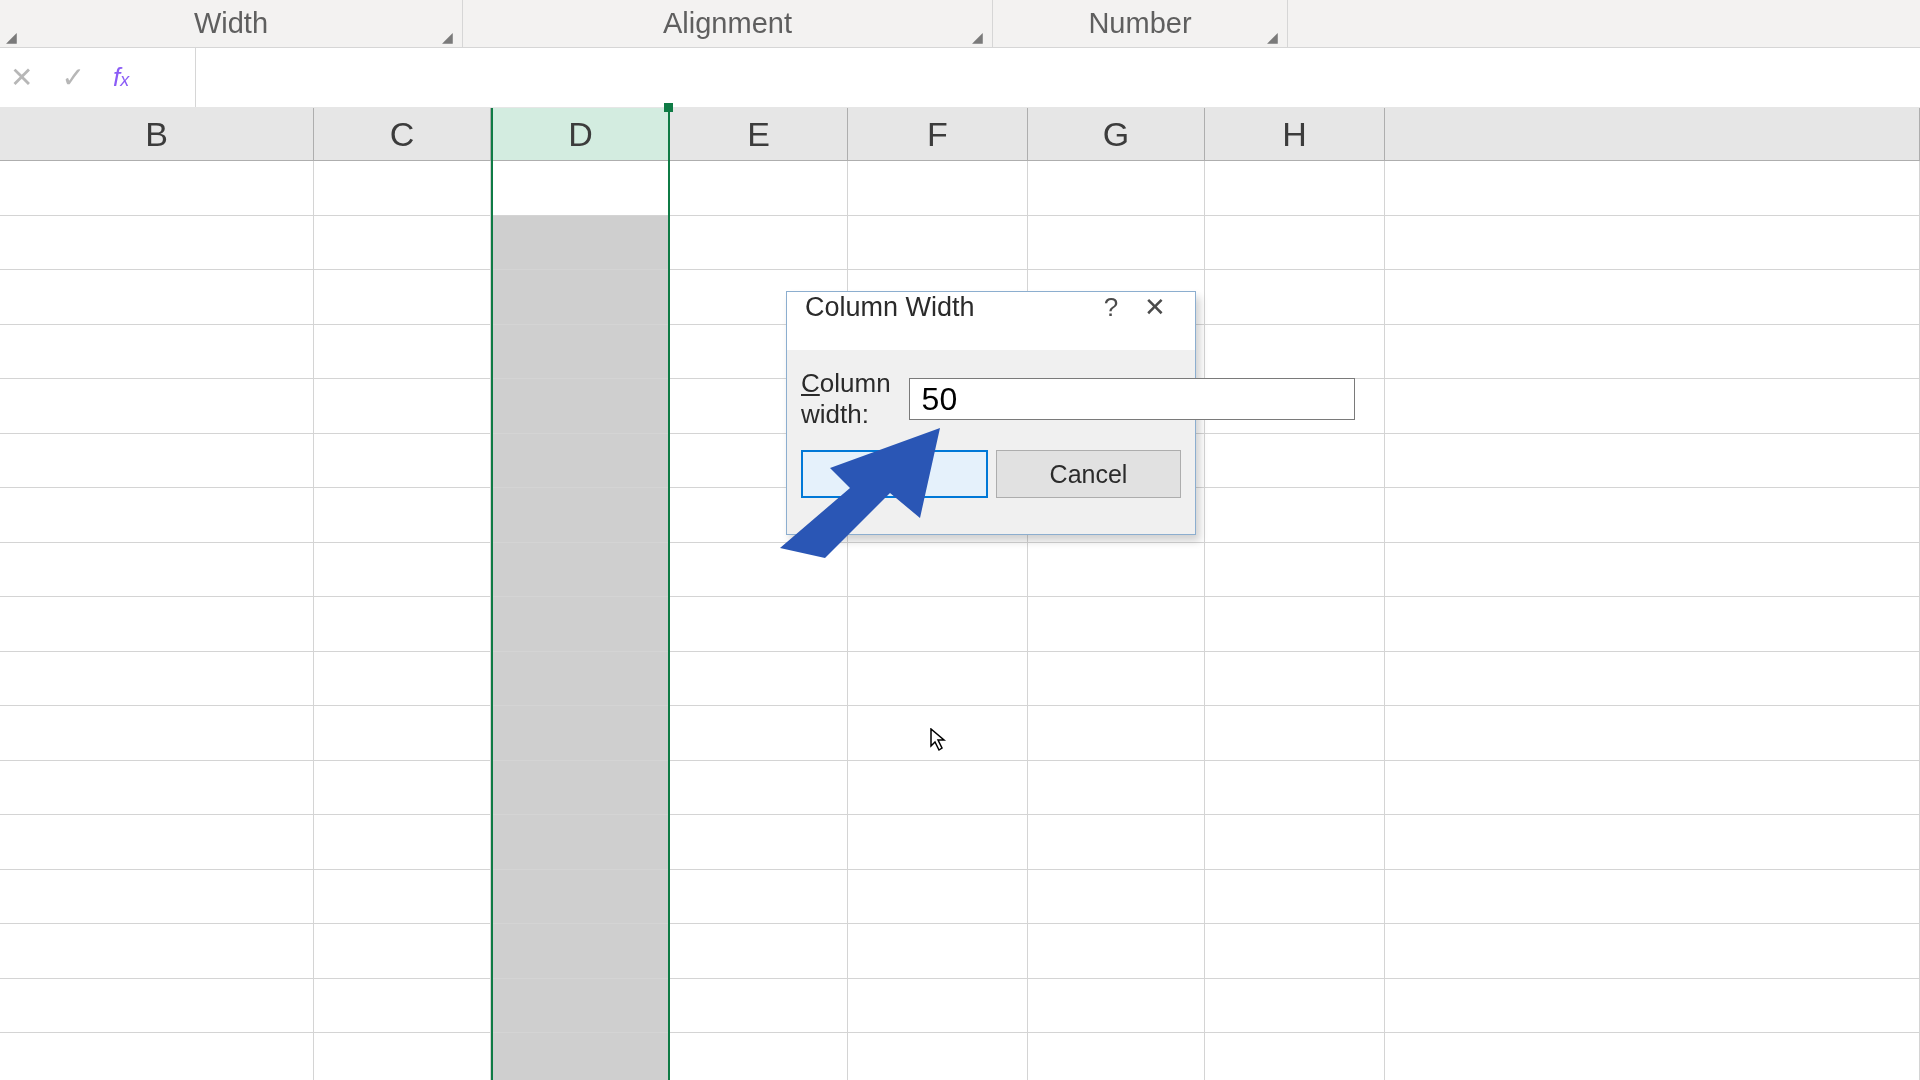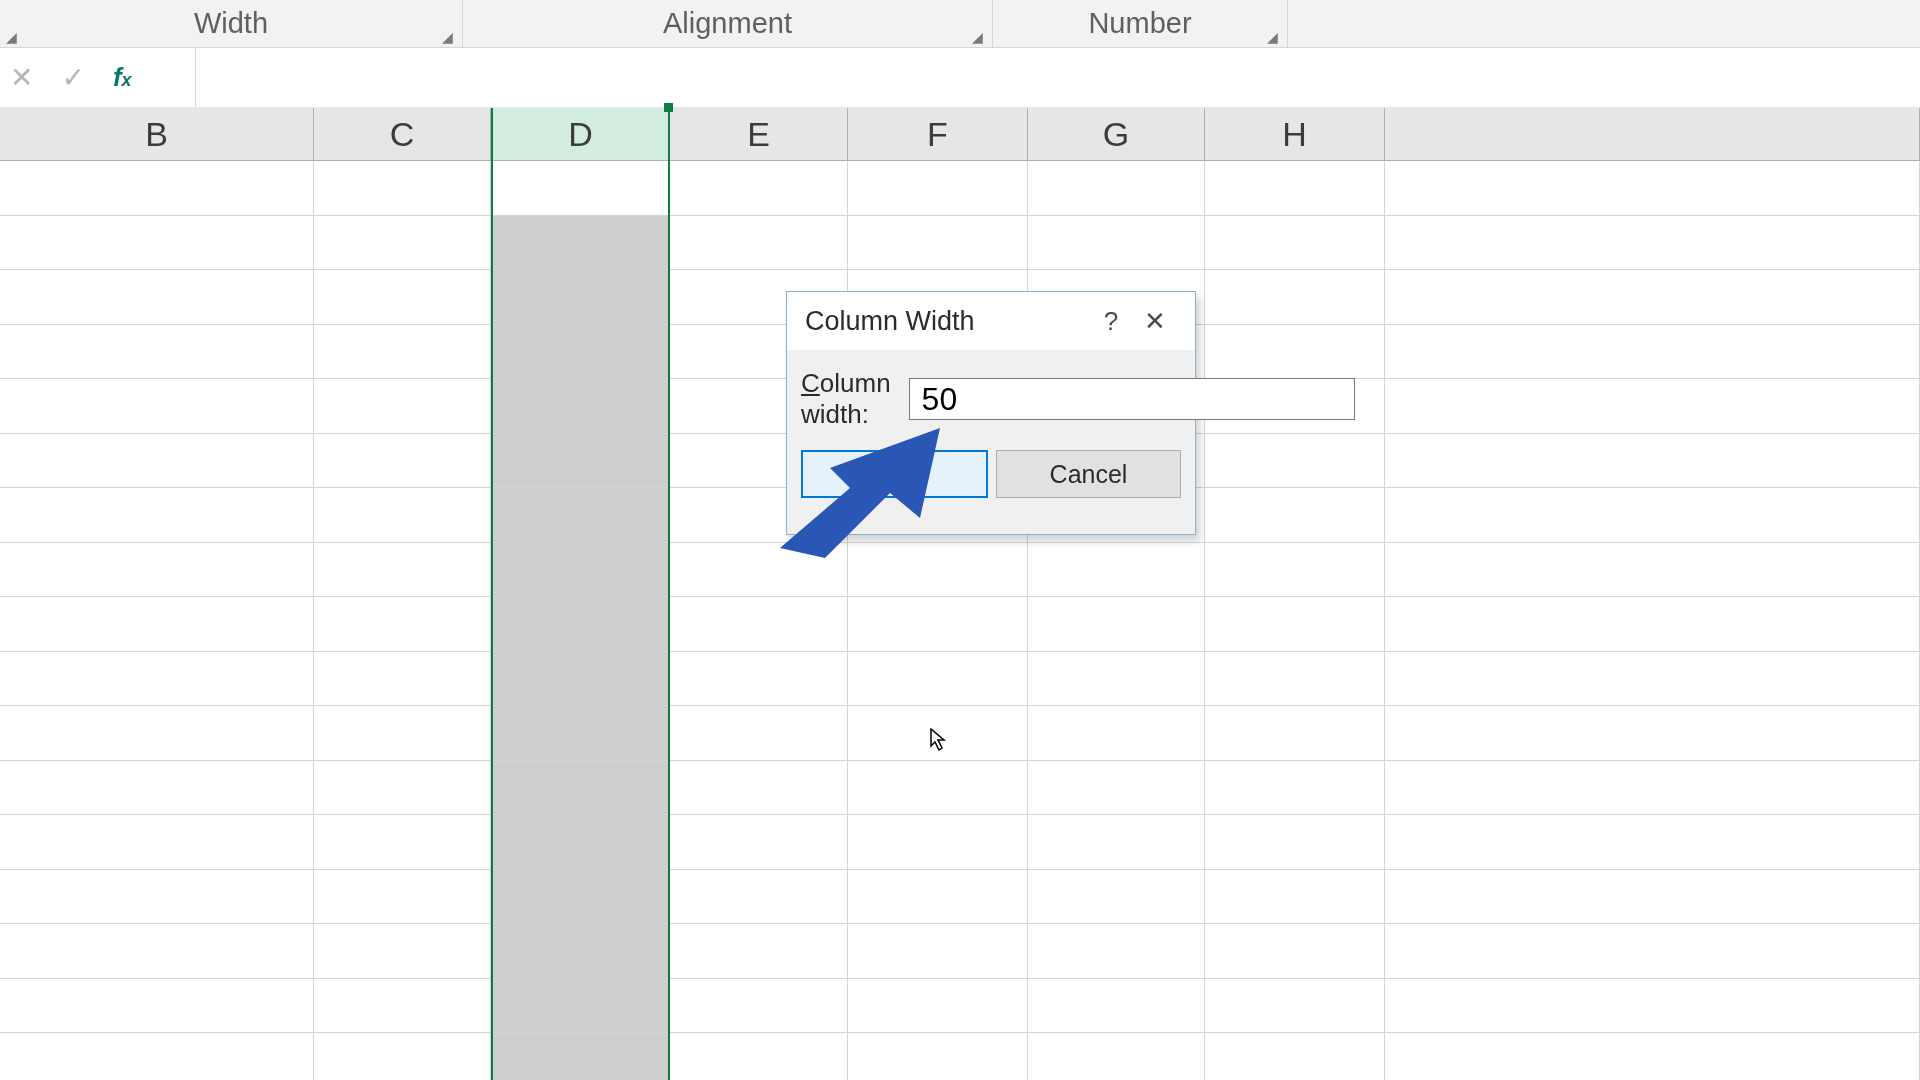--- a/index.html
+++ b/index.html
@@ -59,22 +59,21 @@
 }
 .fx-controls .btn {
   color: #b7b7b7;
   font-size: 28px;
   line-height: 1;
 }
 .fx-label {
   font-style: italic;
   font-family: "Cambria Math", "Times New Roman", serif;
   font-size: 26px;
-  color: #0f766e;
-  font-weight: bold;
+  color: #8b5cf6;
 }
 .fx-sub { font-size: 18px; font-style: italic; }
 .formula-input {
   flex: 1;
   height: 100%;
   border: none;
   outline: none;
   font-size: 24px;
   padding: 0 14px;
 }
@@ -151,21 +150,21 @@
   position: absolute;
   left: 786px;
   top: 183px;
   width: 410px;
   background: #f0f0f0;
   border: 1px solid #8caecf;
   box-shadow: 4px 6px 8px rgba(0,0,0,.18);
 }
 .dialog-title {
   display: flex;
-  align-items: center;
+  align-items: flex-start;
   height: 58px;
   padding: 0 18px;
   background: #fff;
   font-size: 27px;
   color: #2b2b2b;
 }
 .dialog-title .title-text { flex: 1; }
 .dialog-title .tbtn {
   width: 44px;
   text-align: center;

